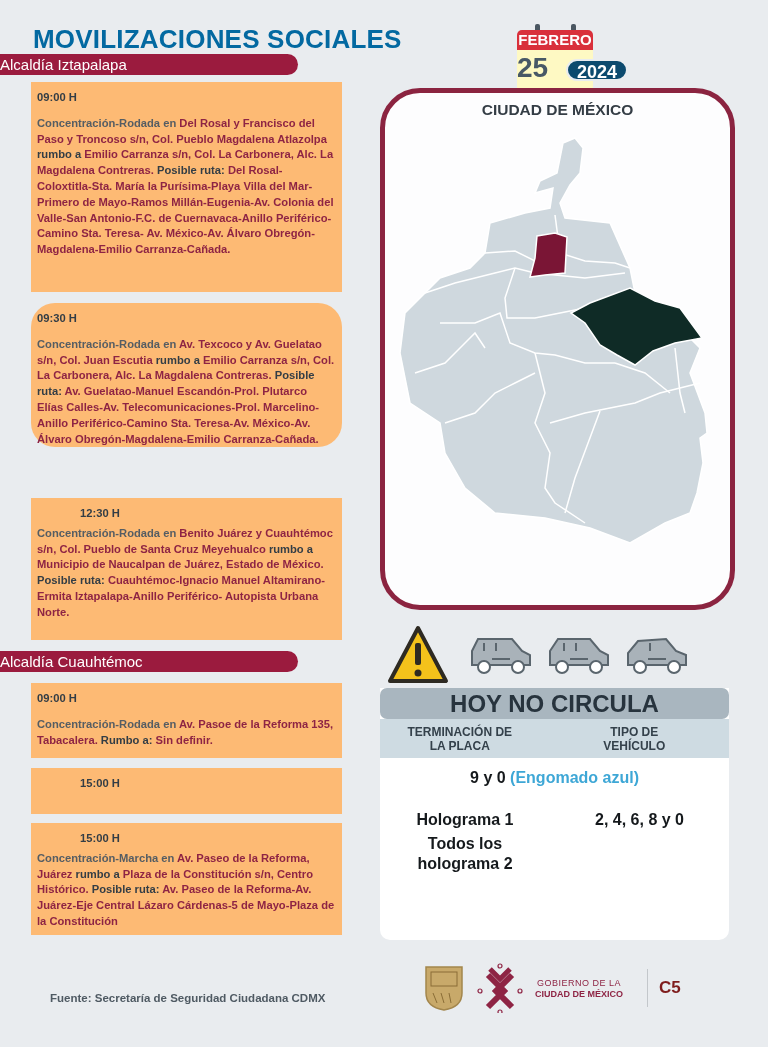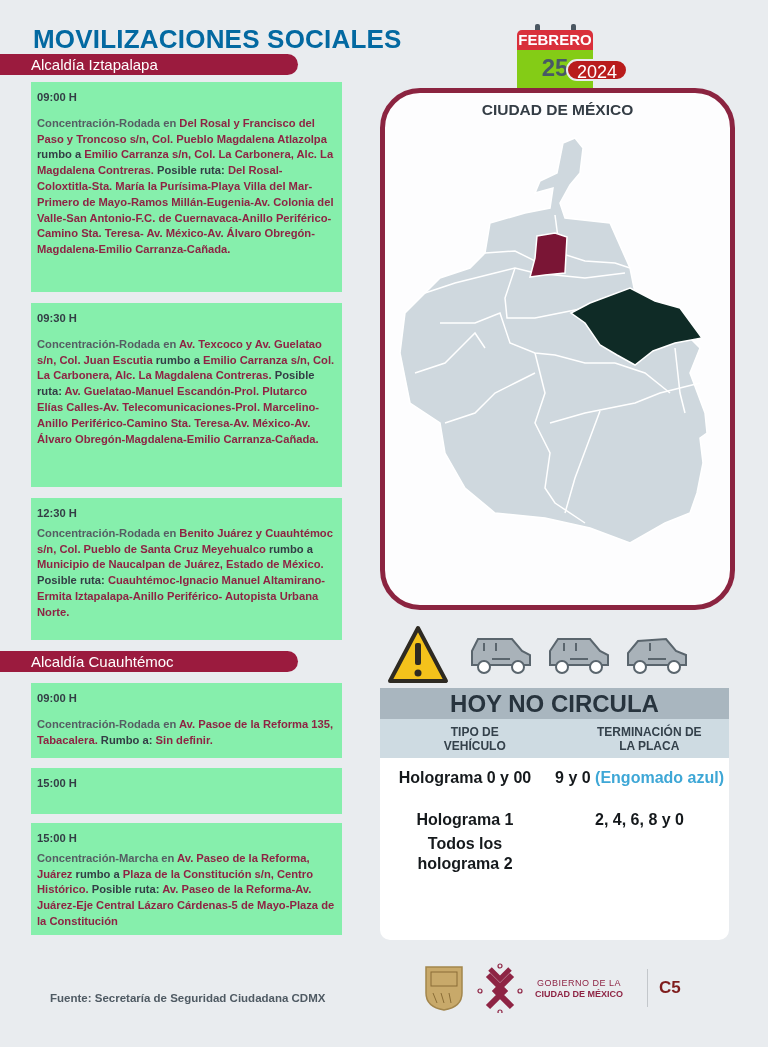--- a/index.html
+++ b/index.html
@@ -1,43 +1,43 @@
 <!DOCTYPE html>
 <html><head>
 <meta charset="utf-8">
 <style>
   * { box-sizing: border-box; margin: 0; padding: 0; }
   html, body { width: 768px; height: 1047px; background: #e9ecef; overflow: hidden; }
   body { position: relative; font-family: "Liberation Sans", sans-serif; color: #3b4a56; }
 
   .title { position: absolute; left: 33px; top: 24px; font-size: 26px; font-weight: bold; color: #0369a1; letter-spacing: 0.2px; }
 
-  .alc-band { position: absolute; left: 0; height: 21px; width: 298px; background: #9b1b3e; border-radius: 0 12px 12px 0; color: #fff; font-size: 15px; line-height: 21px; padding-left: 31px; }
-
-  .card { position: absolute; left: 31px; width: 311px; background: #86efac; padding: 8px 6px 8px 6px; font-size: 11.2px; line-height: 15.8px; font-weight: bold; }
+  .alc-band { position: absolute; left: 0; height: 21px; width: 298px; background: #9b1b3e; border-radius: 0 12px 12px 0; color: #fff; font-size: 15px; line-height: 21px; }
+
+  .card { position: absolute; left: 31px; width: 311px; background: #fdba74; padding: 8px 6px 8px 6px; font-size: 11.2px; line-height: 15.8px; font-weight: bold; }
   .card .time { color: #333d45; font-size: 11.2px; margin-bottom: 10px; }
-  .card .time.tight { margin-bottom: 4px; }
+  .card .time.tight { margin-bottom: 4px; margin-left: 43px; }
   .seg-g { color: #555d63; }
   .seg-r { color: #8e2444; text-align: center; }
   .seg-d { color: #333d45; }
 
   .calendar { position: absolute; left: 515px; top: 7px; width: 80px; height: 66px; margin-top: 17px; }
   .cal-ring { position: absolute; top: 0; width: 5px; height: 12px; background: #4a5661; border-radius: 2px; }
   .cal-head { position: absolute; left: 2px; top: 6px; width: 76px; height: 20px; background: #d9303b; border-radius: 5px 5px 0 0; color: #fff; font-size: 15px; font-weight: bold; text-align: center; line-height: 20px; }
-  .cal-body { position: absolute; left: 2px; top: 26px; width: 76px; height: 44px; background: #84cc16; border-radius: 0 0 5px 5px; color: #485866; font-size: 24px; font-weight: bold; text-align: center; line-height: 36px; }
-  .cal-year { position: absolute; left: 566px; top: 59px; width: 62px; height: 22px; background: #b91c1c; border-radius: 11px; color: #fff; font-size: 18px; font-weight: normal; text-align: center; line-height: 22px; border: 2px solid #e9ecef; }
+  .cal-body { position: absolute; left: 2px; top: 26px; width: 76px; height: 44px; background: #fef9c3; border-radius: 0 0 5px 5px; color: #485866; font-size: 28px; font-weight: bold; text-align: left; line-height: 36px; }
+  .cal-year { position: absolute; left: 566px; top: 59px; width: 62px; height: 22px; background: #0c4a6e; border-radius: 11px; color: #fff; font-size: 18px; font-weight: bold; text-align: center; line-height: 22px; border: 2px solid #e9ecef; }
 
   .map-box { position: absolute; left: 380px; top: 88px; width: 355px; height: 522px; border: 5px solid #8b2440; border-radius: 40px; background: #fdfdfe; }
   .map-title { position: absolute; left: 0; right: 0; top: 8px; text-align: center; font-size: 15.5px; font-weight: bold; color: #343d45; }
   .map-svg { position: absolute; left: 0; top: 0; }
 
   .warn-row { position: absolute; left: 388px; top: 625px; width: 340px; height: 62px; }
 
   .hnc { position: absolute; left: 380px; top: 688px; width: 349px; height: 252px; background: #fff; border-radius: 0 0 10px 10px; overflow: hidden; }
-  .hnc-title { height: 31px; background: #a9b6bf; color: #27333d; font-size: 24px; font-weight: bold; text-align: center; line-height: 32px; }
+  .hnc-title { height: 31px; background: #a9b6bf; color: #27333d; font-size: 24px; font-weight: bold; text-align: center; line-height: 32px; border-radius: 7px; }
   .hnc-head { height: 39px; background: #cedbe2; display: flex; color: #34414b; font-size: 12px; font-weight: bold; text-align: center; line-height: 14px; padding-top: 6px; }
   .hnc-head div { flex: 1; }
   .hnc-row { display: flex; text-align: center; font-size: 16px; font-weight: bold; color: #15191c; line-height: 20px; }
   .hnc-row .c1 { width: 170px; }
   .hnc-row .c2 { flex: 1; }
   .hnc-row .blue { color: #3ea7d6; }
 
   .source { position: absolute; left: 26px; top: 992px; font-size: 11.5px; font-weight: bold; color: #4f5a63; margin-left: 24px; }
 
   .logos { position: absolute; left: 423px; top: 963px; height: 50px; width: 280px; }
@@ -61,21 +61,21 @@
 
 <div class="alc-band" style="top:54px">Alcaldía Iztapalapa</div>
 
 <div class="card" style="top:82px; height:210px;">
   <div class="time">09:00 H</div>
   <div>
     <span class="seg-g">Concentración-Rodada en </span><span class="seg-r">Del Rosal y Francisco del Paso y Troncoso s/n, Col. Pueblo Magdalena Atlazolpa </span><span class="seg-d">rumbo a </span><span class="seg-r">Emilio Carranza s/n, Col. La Carbonera, Alc. La Magdalena Contreras. </span><span class="seg-d">Posible ruta: </span><span class="seg-r">Del Rosal-Coloxtitla-Sta. María la Purísima-Playa Villa del Mar-Primero de Mayo-Ramos Millán-Eugenia-Av. Colonia del Valle-San Antonio-F.C. de Cuernavaca-Anillo Periférico-Camino Sta. Teresa- Av. México-Av. Álvaro Obregón-Magdalena-Emilio Carranza-Cañada.</span>
   </div>
 </div>
 
-<div class="card" style="top:303px; height:184px;">
+<div class="card" style="top:303px; height:144px;border-radius:24px;">
   <div class="time">09:30 H</div>
   <div>
     <span class="seg-g">Concentración-Rodada en </span><span class="seg-r">Av. Texcoco y Av. Guelatao s/n, Col. Juan Escutia </span><span class="seg-d">rumbo a </span><span class="seg-r">Emilio Carranza s/n, Col. La Carbonera, Alc. La Magdalena Contreras. </span><span class="seg-d">Posible ruta: </span><span class="seg-r">Av. Guelatao-Manuel Escandón-Prol. Plutarco Elías Calles-Av. Telecomunicaciones-Prol. Marcelino-Anillo Periférico-Camino Sta. Teresa-Av. México-Av. Álvaro Obregón-Magdalena-Emilio Carranza-Cañada.</span>
   </div>
 </div>
 
 <div class="card" style="top:498px; height:142px;">
   <div class="time tight">12:30 H</div>
   <div>
     <span class="seg-g">Concentración-Rodada en </span><span class="seg-r">Benito Juárez y Cuauhtémoc s/n, Col. Pueblo de Santa Cruz Meyehualco </span><span class="seg-d">rumbo a </span><span class="seg-r">Municipio de Naucalpan de Juárez, Estado de México. </span><span class="seg-d">Posible ruta: </span><span class="seg-r">Cuauhtémoc-Ignacio Manuel Altamirano-Ermita Iztapalapa-Anillo Periférico- Autopista Urbana Norte.</span>
@@ -156,25 +156,24 @@
       <line x1="22" y1="22" x2="40" y2="22" stroke="#5a656d" stroke-width="2"></line>
       <circle cx="14" cy="30" r="6" fill="#fff" stroke="#5a656d" stroke-width="2"></circle>
       <circle cx="48" cy="30" r="6" fill="#fff" stroke="#5a656d" stroke-width="2"></circle>
     </g>
   </svg>
 </div>
 
 <div class="hnc">
   <div class="hnc-title">HOY NO CIRCULA</div>
   <div class="hnc-head">
+    <div style="padding:0 25px">TERMINACIÓN DE LA PLACA</div>
     <div style="padding:0 40px 0 40px">TIPO DE VEHÍCULO</div>
-    <div style="padding:0 25px">TERMINACIÓN DE LA PLACA</div>
   </div>
   <div class="hnc-row" style="margin-top:10px;">
-    <div class="c1">Holograma 0 y 00</div>
     <div class="c2">
       <span>9 y 0</span>
       <span class="blue">(Engomado azul)</span>
     </div>
   </div>
   <div class="hnc-row" style="margin-top:22px;">
     <div class="c1">Holograma 1</div>
     <div class="c2">2, 4, 6, 8 y 0</div>
   </div>
   <div class="hnc-row" style="margin-top:4px;">

